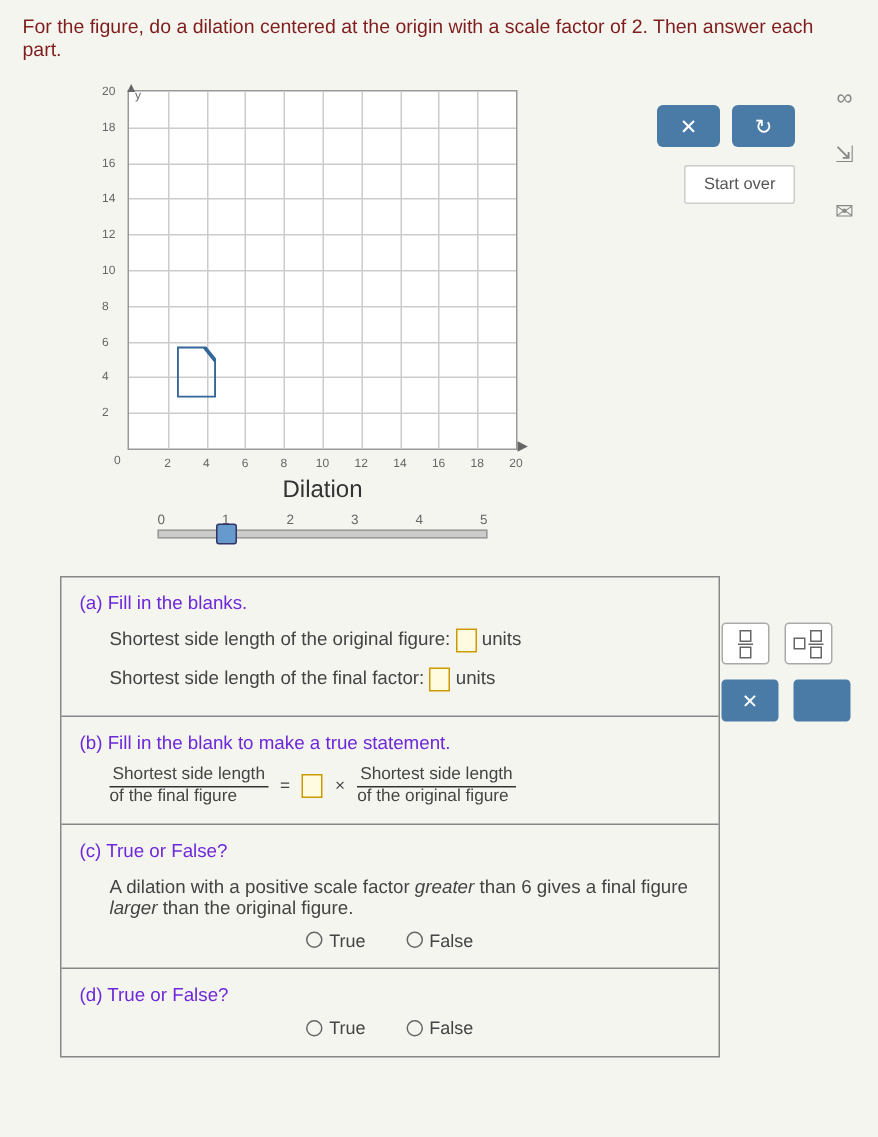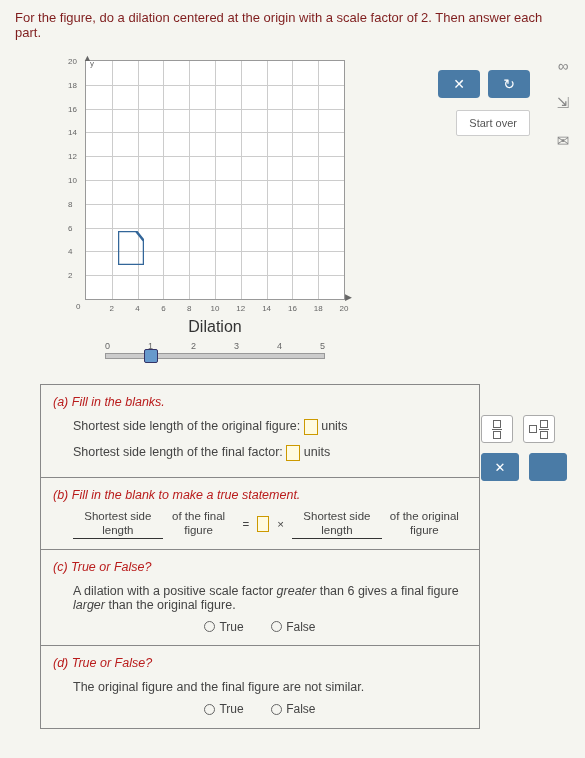--- a/index.html
+++ b/index.html
@@ -24,25 +24,25 @@
 .slider-track { height: 6px; background: #ccc; border: 1px solid #999; position: relative; }
 .slider-thumb { position: absolute; width: 14px; height: 14px; background: #6699cc; border: 1px solid #336; border-radius: 2px; top: -5px; left: 38px; }
 .controls { position: absolute; right: 55px; top: 70px; display: flex; gap: 8px; }
 .ctrl-btn { width: 42px; height: 28px; background: #4a7ba6; border-radius: 4px; color: #fff; display: flex; align-items: center; justify-content: center; font-size: 14px; cursor: pointer; }
 .start-over { position: absolute; right: 55px; top: 110px; background: #fff; border: 1px solid #ccc; padding: 6px 12px; font-size: 11px; color: #555; border-radius: 2px; }
 .side-icons { position: absolute; right: 12px; top: 55px; display: flex; flex-direction: column; gap: 18px; align-items: center; }
 .side-icon { width: 20px; height: 20px; color: #888; font-size: 15px; display: flex; align-items: center; justify-content: center; }
 .questions { border: 1px solid #888; margin-top: 25px; margin-left: 25px; width: 440px; }
 .q-row { border-bottom: 1px solid #888; padding: 10px 12px; font-size: 12.5px; color: #444; }
 .q-row:last-child { border-bottom: none; }
-.q-label { color: #b91c1c; margin-bottom: 8px; font-style: italic; }
+.q-label { color: #6d28d9; margin-bottom: 8px; }
 .q-indent { margin-left: 20px; margin-top: 10px; margin-bottom: 6px; }
 .blank-box { display: inline-block; width: 14px; height: 16px; border: 1px solid #c90; background: #fffbe0; vertical-align: middle; }
 .eq-line { display: flex; align-items: center; gap: 8px; margin-left: 20px; margin-top: 8px; font-size: 11.5px; }
-.frac { display: inline-flex; flex-direction: row; text-align: center; line-height: 1.2; }
+.frac { display: inline-flex; flex-direction: column; text-align: left; line-height: 1.2; }
 .frac .top { border-bottom: 1px solid #333; padding: 0 2px; }
 .radio-row { text-align: center; margin-top: 8px; }
 .radio-opt { display: inline-flex; align-items: center; gap: 4px; margin: 0 12px; font-size: 12px; }
 .radio-circle { width: 11px; height: 11px; border: 1px solid #666; border-radius: 50%; display: inline-block; }
 .right-tools { position: absolute; right: 18px; top: 415px; display: flex; flex-direction: column; gap: 10px; }
 .tool-row { display: flex; gap: 10px; }
 .tool-btn { width: 32px; height: 28px; background: #fff; border: 1px solid #aaa; border-radius: 3px; display: flex; align-items: center; justify-content: center; font-size: 13px; }
 .tool-btn.dark { background: #4a7ba6; color: #fff; border-color: #4a7ba6; width: 38px; }
 .stack-frac { display: flex; flex-direction: column; align-items: center; font-size: 10px; line-height: 1; }
 .stack-frac .sq { width: 8px; height: 8px; border: 1px solid #666; }
@@ -173,21 +173,20 @@
             <span>True</span>
           </span>
         <span class="radio-opt">
             <span class="radio-circle"></span>
             <span>False</span>
           </span>
       </div>
     </div>
     <div class="q-row">
       <div class="q-label">(d)  True or False?</div>
-      <div class="q-indent">The original figure and the final figure are not similar.</div>
       <div class="radio-row">
         <span class="radio-opt">
             <span class="radio-circle"></span>
             <span>True</span>
           </span>
         <span class="radio-opt">
             <span class="radio-circle"></span>
             <span>False</span>
           </span>
       </div>

